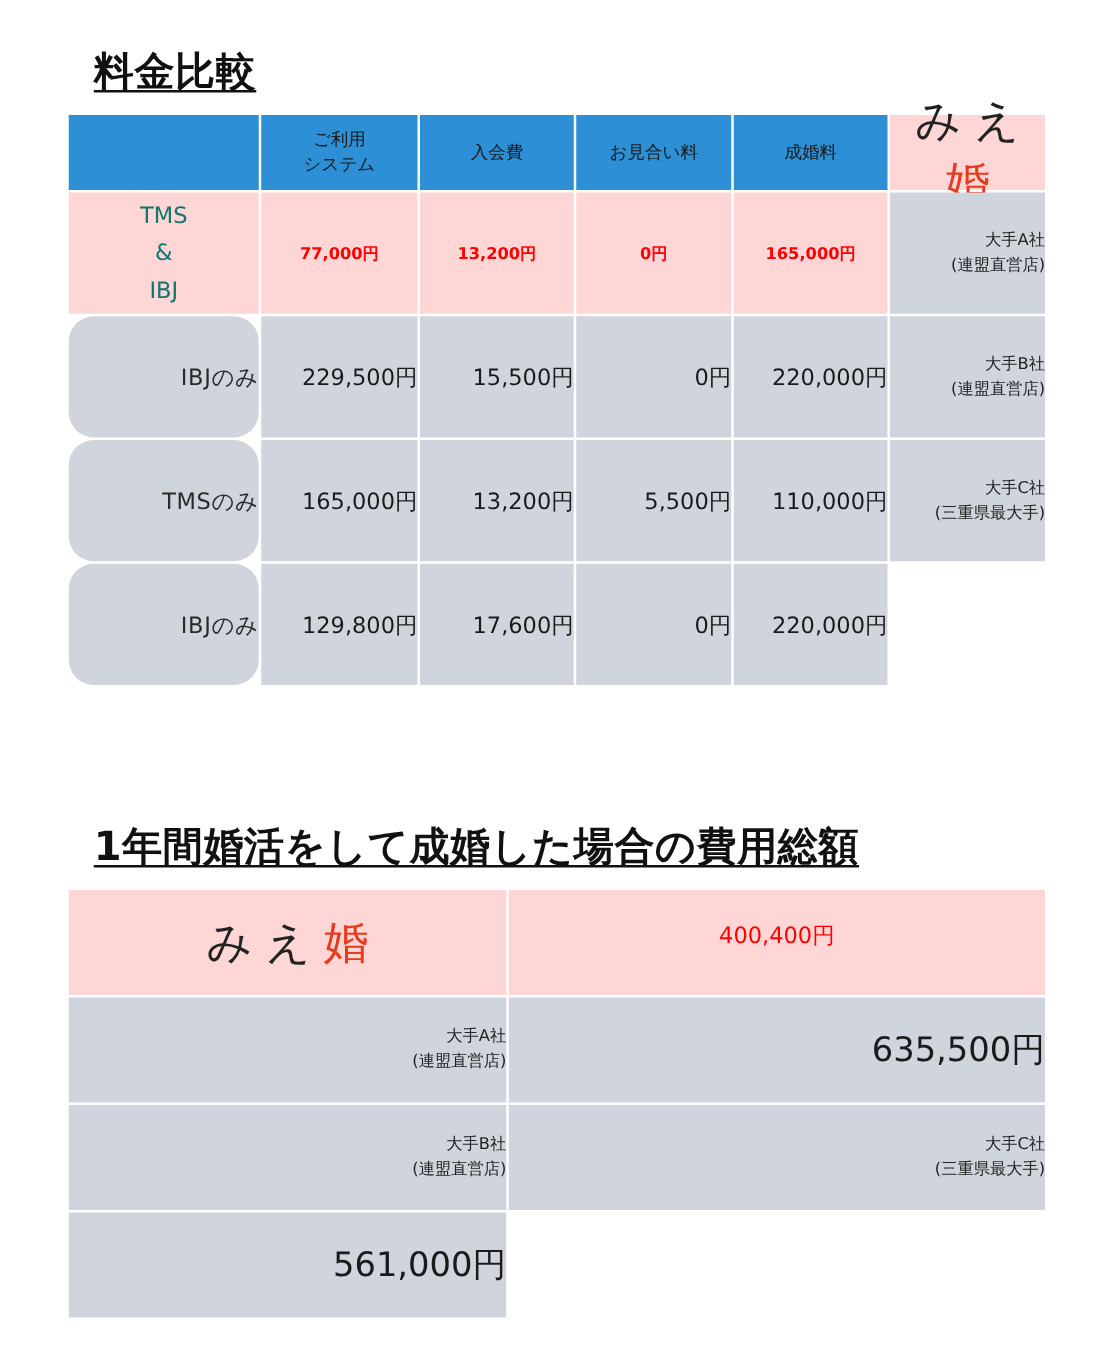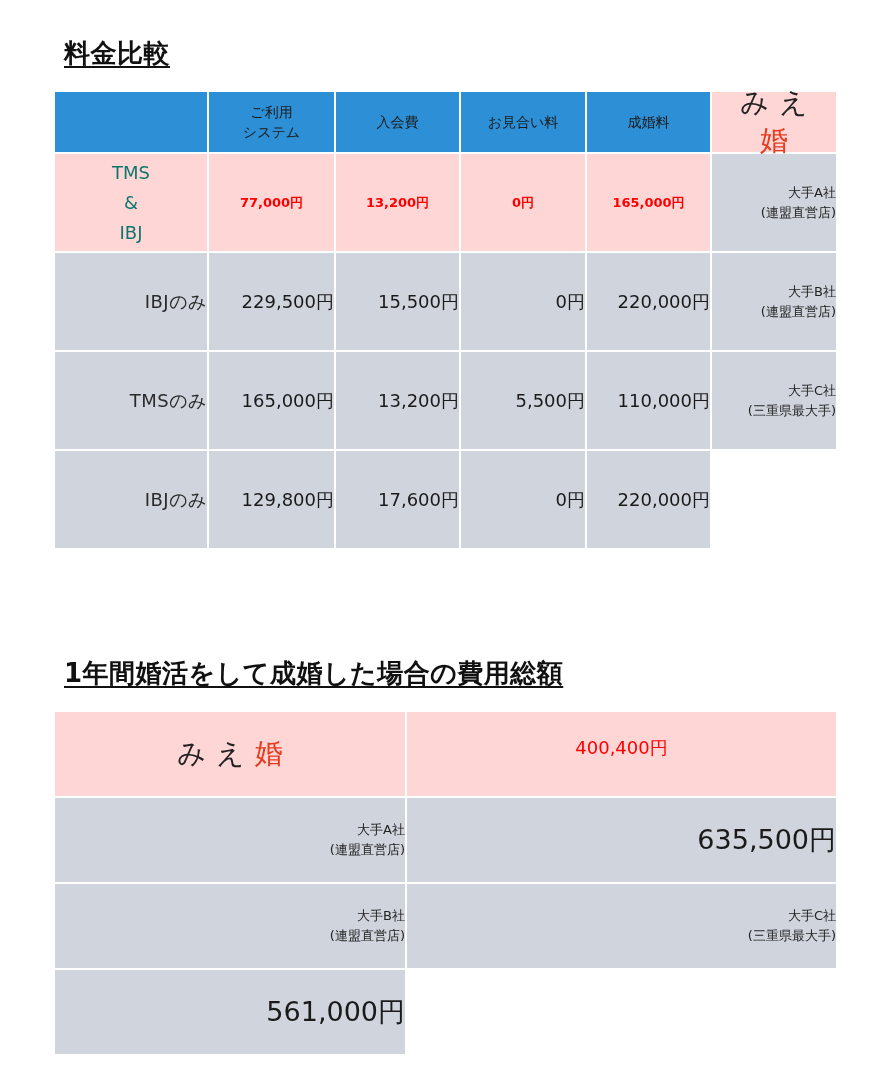--- a/index.html
+++ b/index.html
@@ -5,22 +5,22 @@
     * { box-sizing: border-box; margin: 0; padding: 0; }
     html, body { width: 886px; height: 1086px; background: #ffffff; }
     body {
       font-family: "DejaVu Sans", "Liberation Sans", sans-serif;
       color: #222222;
       position: relative;
       overflow: hidden;
     }
     .section-title {
       position: absolute;
-      left: 64px;
-      font-size: 26px;
+      left: 75px;
+      font-size: 32px;
       font-weight: bold;
       color: #111111;
       text-decoration: underline;
       text-underline-offset: 4px;
       text-decoration-thickness: 2px;
       letter-spacing: 0.5px;
     }
     #title1 { top: 36px; }
     #title2 { top: 656px; }
 
@@ -43,26 +43,26 @@
       justify-content: center;
       text-align: center;
       flex-direction: column;
     }
     .hdr { background: #2d8fd5; color: #1a1a1a; font-size: 14px; line-height: 20px; }
     .pink { background: #ffd6d6; }
     .gray { background: #d0d5dd; align-items: flex-end; }
     .red { color: #ff0000; font-weight: bold; font-size: 13px; }
     .sys-red { color: #0f766e; font-size: 18px; line-height: 30px; }
     .company { font-size: 13px; line-height: 20px; color: #222; }
-    .sys { font-size: 18px; color: #2a2a2a; letter-spacing: 0.5px; }
+    .sys { font-size: 18px; color: #2a2a2a; letter-spacing: 0.5px; border-radius: 20px; }
     .val { font-size: 18px; color: #1a1a1a; }
 
     .logo {
       font-family: "DejaVu Serif", "Liberation Serif", serif;
-      font-size: 28px;
+      font-size: 36px;
       color: #222;
       letter-spacing: 10px;
       padding-left: 10px;
     }
     .logo .accent { color: #e53b1f; }
 
     
     .t2 {
       position: absolute;
       left: 55px;

